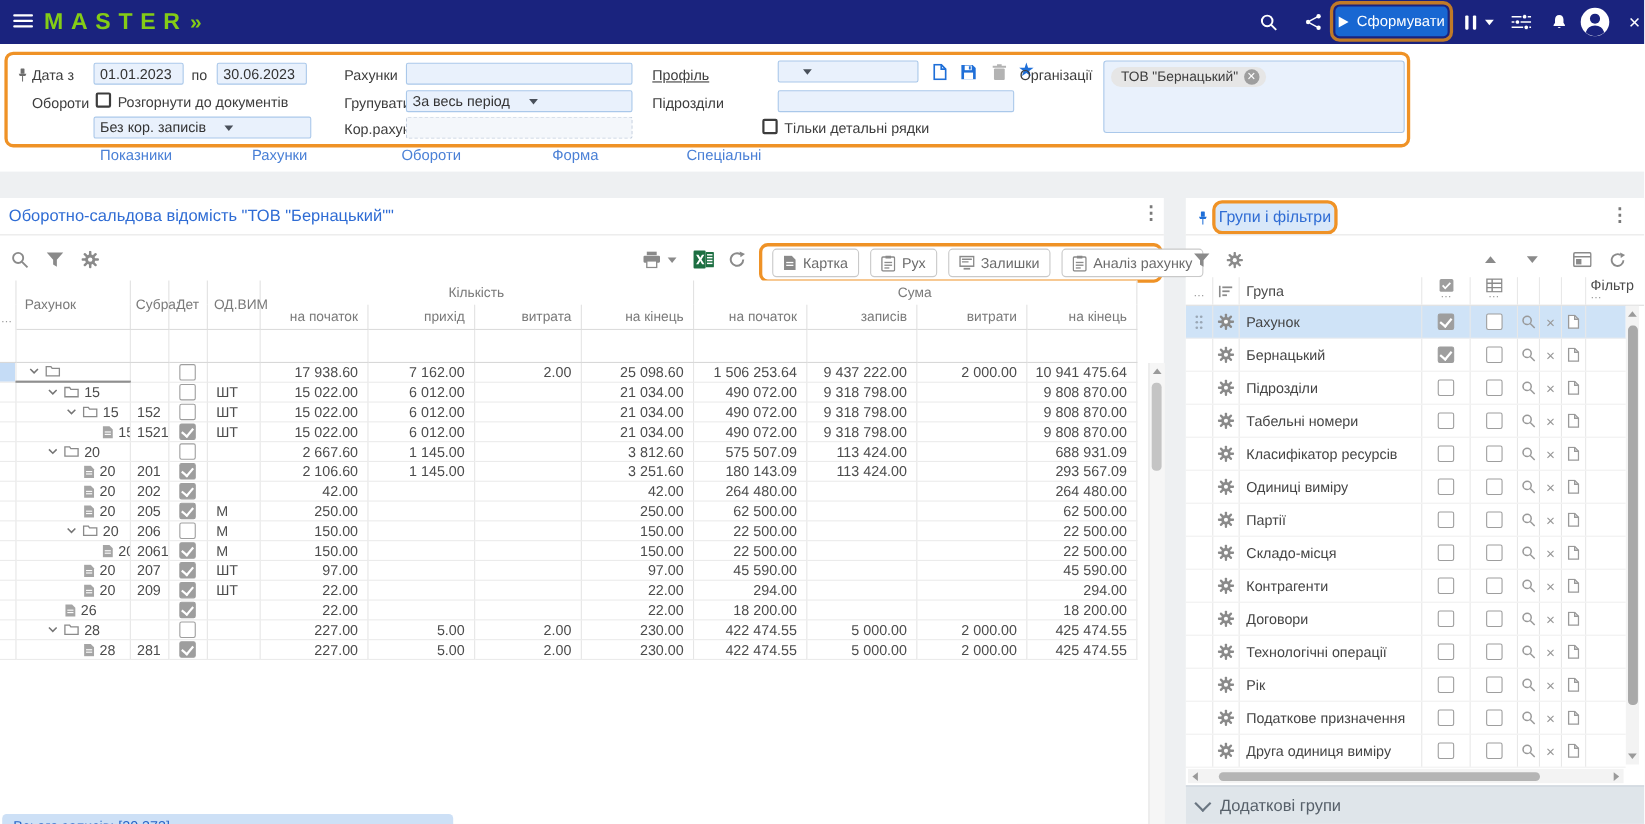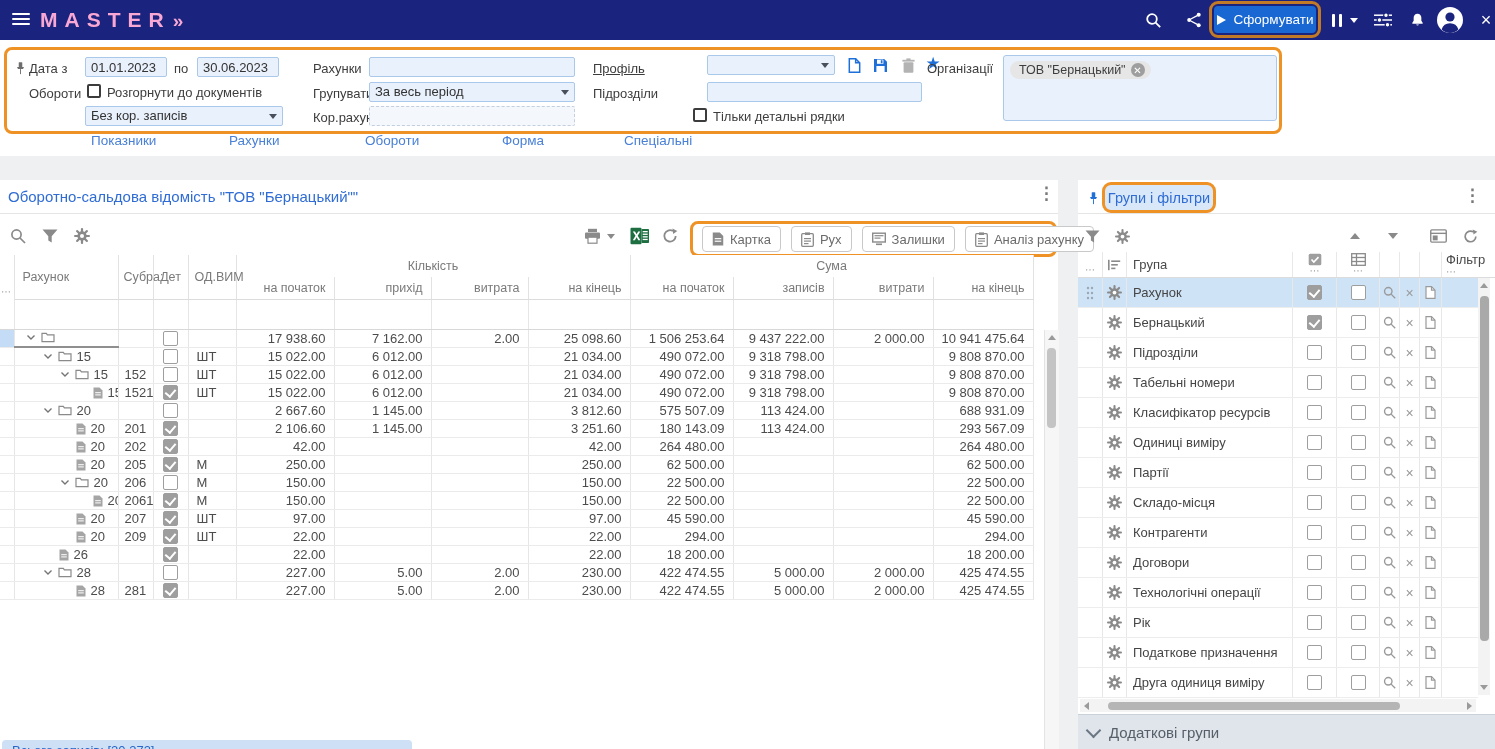--- a/index.html
+++ b/index.html
@@ -4,21 +4,21 @@
 <style>
   html,body{margin:0;padding:0;}
   body{font-family:"Liberation Sans",sans-serif;background:#fff;}
   #app{position:relative;width:1495px;height:749px;overflow:hidden;background:#fff;}
   .abs{position:absolute;}
 
   
   #topbar{position:absolute;left:0;top:0;width:1495px;height:40px;background:#1a237e;display:flex;align-items:center;}
   #burger{position:absolute;left:12px;top:13px;width:18px;height:14px;cursor:pointer;}
   #burger span{display:block;height:2px;background:#fff;margin-bottom:3px;border-radius:1px;}
-  #logo{position:absolute;left:40px;top:8px;color:#f9a8d4;font-size:21px;font-weight:bold;letter-spacing:7px;white-space:nowrap;}
+  #logo{position:absolute;left:40px;top:8px;color:#84cc16;font-size:21px;font-weight:bold;letter-spacing:7px;white-space:nowrap;}
   #logo .sfx{letter-spacing:0;margin-left:2px;font-size:19px;}
   .hico{position:absolute;top:11px;width:20px;height:18px;display:flex;align-items:center;justify-content:center;cursor:pointer;}
   #gen-btn{position:absolute;left:1214px;top:6px;width:102px;height:27px;background:#1867d2;border:none;border-radius:4px;color:#fff;font-size:13.5px;font-family:inherit;display:flex;align-items:center;justify-content:center;gap:8px;cursor:pointer;outline:3px solid #c07a28;outline-offset:2px;}
   .play{width:0;height:0;border-left:9px solid #fff;border-top:5.5px solid transparent;border-bottom:5.5px solid transparent;}
   .pausebars{display:flex;gap:3.5px;}
   .pausebars i{width:3.5px;height:13px;background:#fff;border-radius:1px;}
   .tri{width:0;height:0;display:inline-block;}
   .tri.down-w{border-left:4.5px solid transparent;border-right:4.5px solid transparent;border-top:5px solid #fff;}
   .tri.down-d{border-left:4px solid transparent;border-right:4px solid transparent;border-top:5px solid #49505a;}
   .tri.up-g{border-left:5px solid transparent;border-right:5px solid transparent;border-bottom:6px solid #8a8a8a;}
@@ -27,21 +27,21 @@
   .tri.down-s{border-left:4px solid transparent;border-right:4px solid transparent;border-top:5px solid #9a9a9a;}
   .tri.left-s{border-top:4px solid transparent;border-bottom:4px solid transparent;border-right:5px solid #9a9a9a;}
   .tri.right-s{border-top:4px solid transparent;border-bottom:4px solid transparent;border-left:5px solid #9a9a9a;}
   #close-x{color:#fff;font-size:18px;line-height:18px;}
 
   
   #filterbox{position:absolute;left:4px;top:47px;width:1272px;height:81px;border:3px solid #ef9226;border-radius:8px;background:#fff;}
   .flbl{position:absolute;font-size:13px;color:#3d3d3d;white-space:nowrap;}
   .fld{position:absolute;height:20px;background:#e9f1fc;border:1px solid #aac8ea;border-radius:2px;font-size:13px;color:#333;line-height:20px;padding:0 5px;box-sizing:border-box;}
   .fld.dashed{background:#f4f7fb;border:1px dashed #c3cede;}
-  .sel{display:flex;align-items:center;justify-content:space-between;cursor:pointer;gap:13px;}
+  .sel{display:flex;align-items:center;justify-content:flex-start;cursor:pointer;gap:13px;}
   .sel .tri{margin-left:4px;}
   .cbx{position:absolute;width:14px;height:14px;border:2px solid #3c3c3c;border-radius:2px;background:#fff;cursor:pointer;box-sizing:border-box;}
   #orgbox{position:absolute;left:996px;top:5px;width:272px;height:64px;background:#e9f1fc;border:1px solid #aac8ea;border-radius:3px;}
   #orgtag{position:absolute;left:6px;top:5px;background:#e6e6e6;border-radius:11px;padding:2px 6px 2px 9px;font-size:12.5px;color:#3d3d3d;display:flex;align-items:center;gap:5px;}
   #orgtag .rm{width:14px;height:14px;border-radius:50%;background:#9e9e9e;color:#fff;font-size:10px;display:flex;align-items:center;justify-content:center;cursor:pointer;}
   .pico{position:absolute;width:18px;height:18px;display:flex;align-items:center;justify-content:center;cursor:pointer;}
   .star{color:#1f6fd8;font-size:17px;line-height:17px;}
 
   
   .tab{position:absolute;top:0;font-size:13.5px;color:#4a80d6;text-decoration:none;cursor:pointer;white-space:nowrap;}

